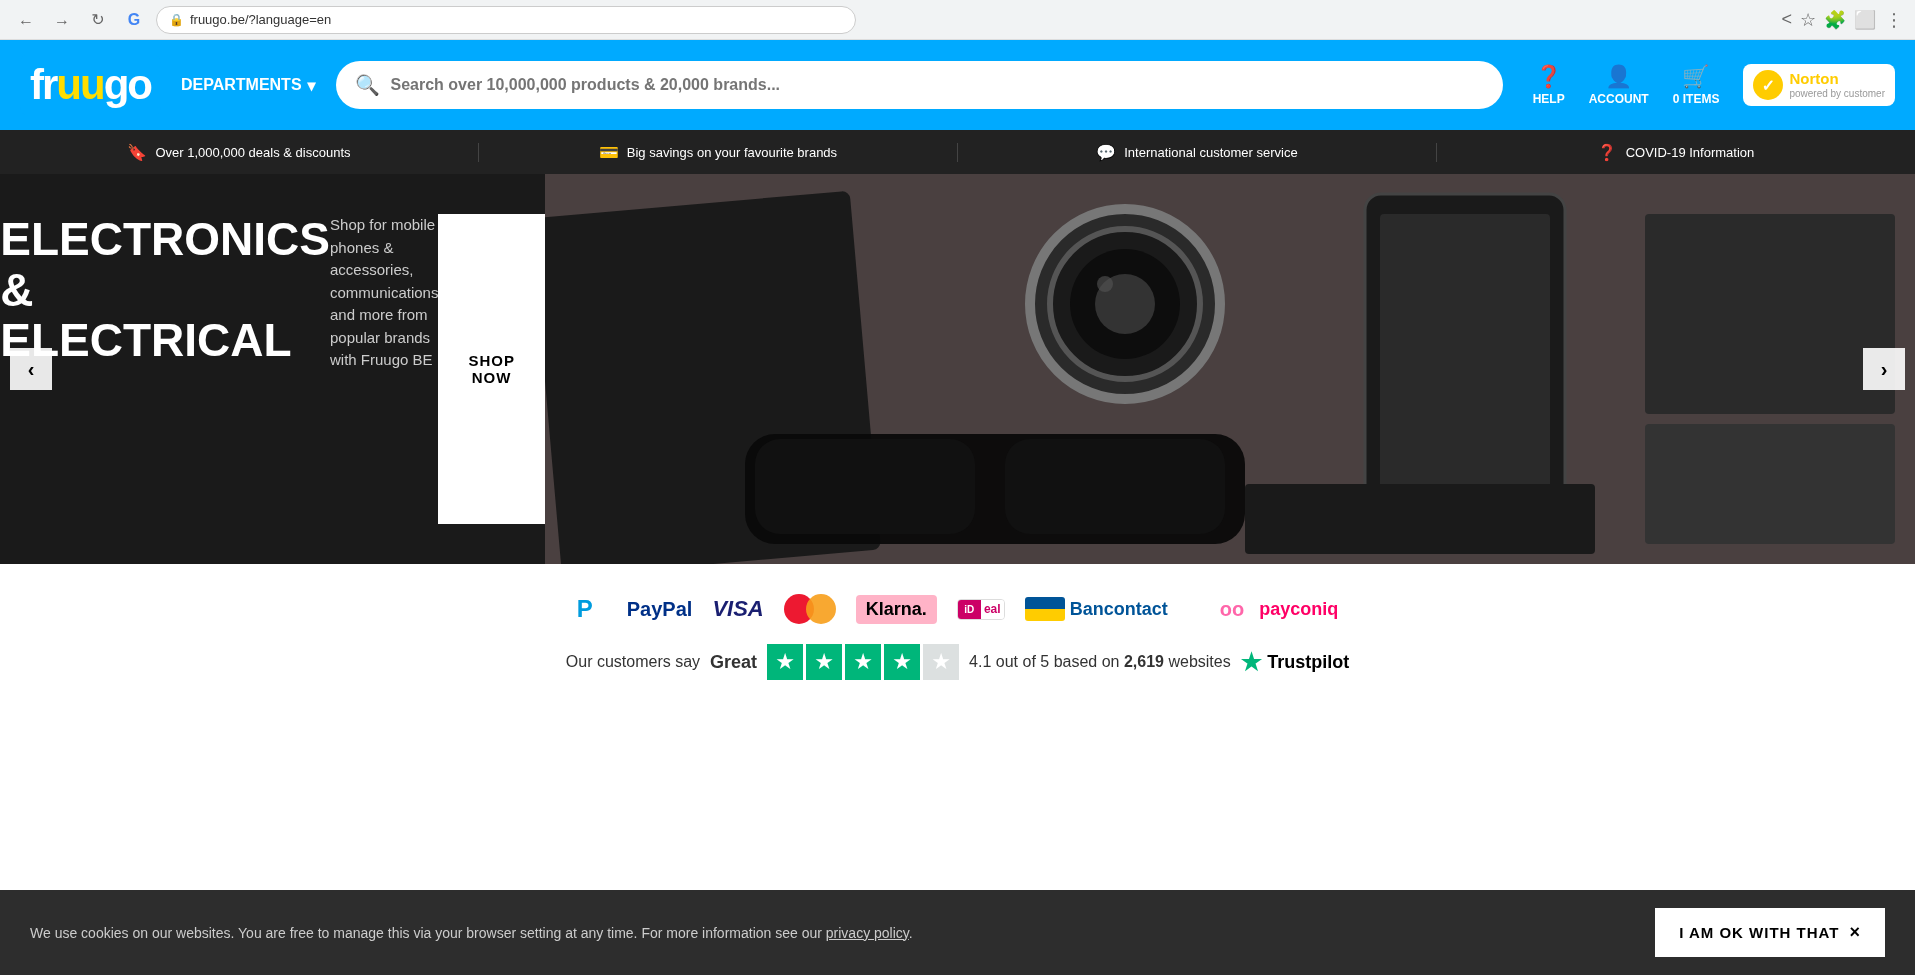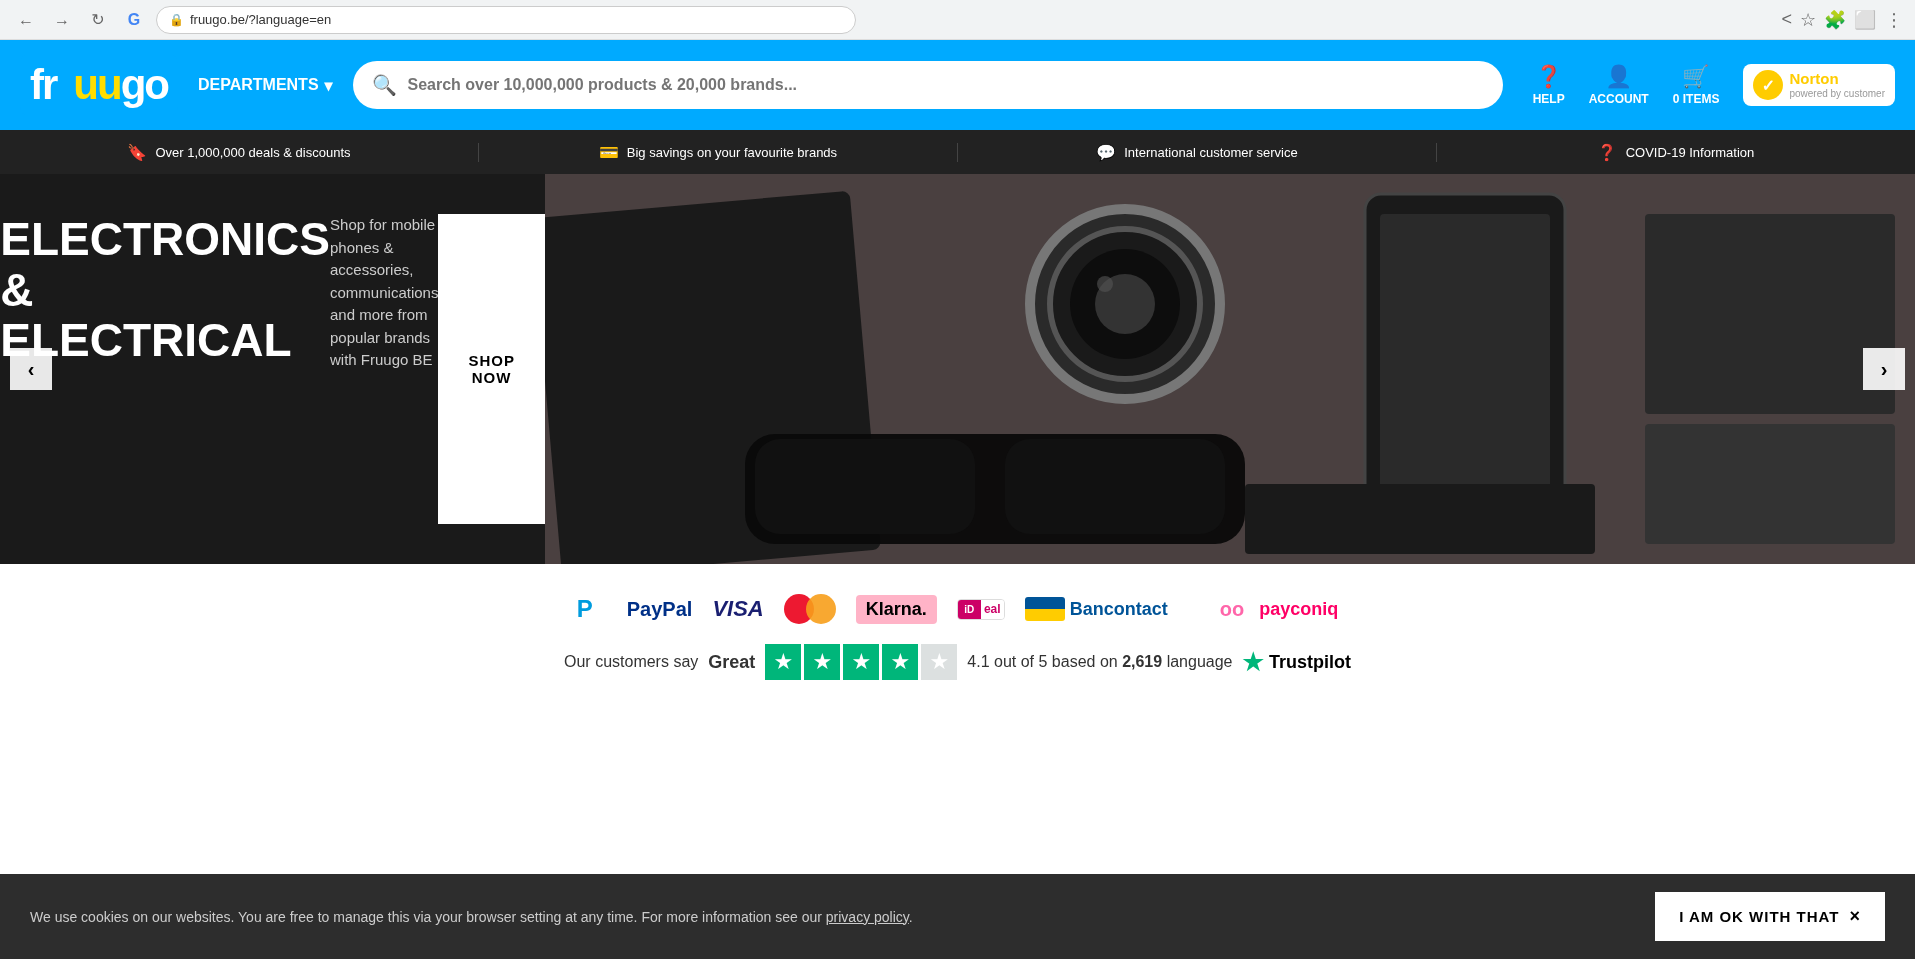--- a/index.html
+++ b/index.html
@@ -57,21 +57,21 @@
       padding: 6px 10px;
       border-radius: 8px;
     }
     .logo-text {
       font-size: 42px;
       font-weight: 900;
       color: white;
       font-family: Arial Rounded MT Bold, Arial, sans-serif;
       letter-spacing: -2px;
     }
-    .logo-text span { color: #ffdd00; margin-left: 17px; }
+    .logo-text span { color: #ffdd00; }
     .departments-btn {
       display: flex;
       align-items: center;
       gap: 6px;
       color: white;
       font-weight: bold;
       font-size: 16px;
       background: transparent;
       border: none;
       cursor: pointer;
@@ -279,21 +279,21 @@
     .star-full { background: #00b67a; color: white; }
     .star-empty { background: #dce0e0; color: white; }
     .rating-text { color: #333; font-size: 16px; }
     .rating-count { font-weight: bold; }
     .trustpilot-logo { display: flex; align-items: center; gap: 5px; font-size: 18px; font-weight: bold; }
     .tp-star { color: #00b67a; font-size: 24px; }
 
     
     .cookie-banner {
       position: fixed;
-      bottom: 16px;
+      bottom: 0;
       left: 0;
       right: 0;
       background: #2d2d2d;
       color: white;
       padding: 18px 30px;
       display: flex;
       align-items: center;
       gap: 20px;
       font-size: 14px;
       z-index: 1000;
@@ -488,21 +488,21 @@
       <div class="star star-full">★</div>
       <div class="star star-full">★</div>
       <div class="star star-full">★</div>
       <div class="star star-full">★</div>
       <div class="star star-empty">★</div>
     </div>
     <span class="rating-text">
       <span>4.1</span>
       <span> out of 5 based on </span>
       <strong class="rating-count">2,619</strong>
-      <span> language</span>
+      <span> websites</span>
     </span>
     <div class="trustpilot-logo">
       <span class="tp-star">★</span>
       <span>Trustpilot</span>
     </div>
   </div>
 </div>
 
 <div class="cookie-banner">
   <div class="cookie-text">

